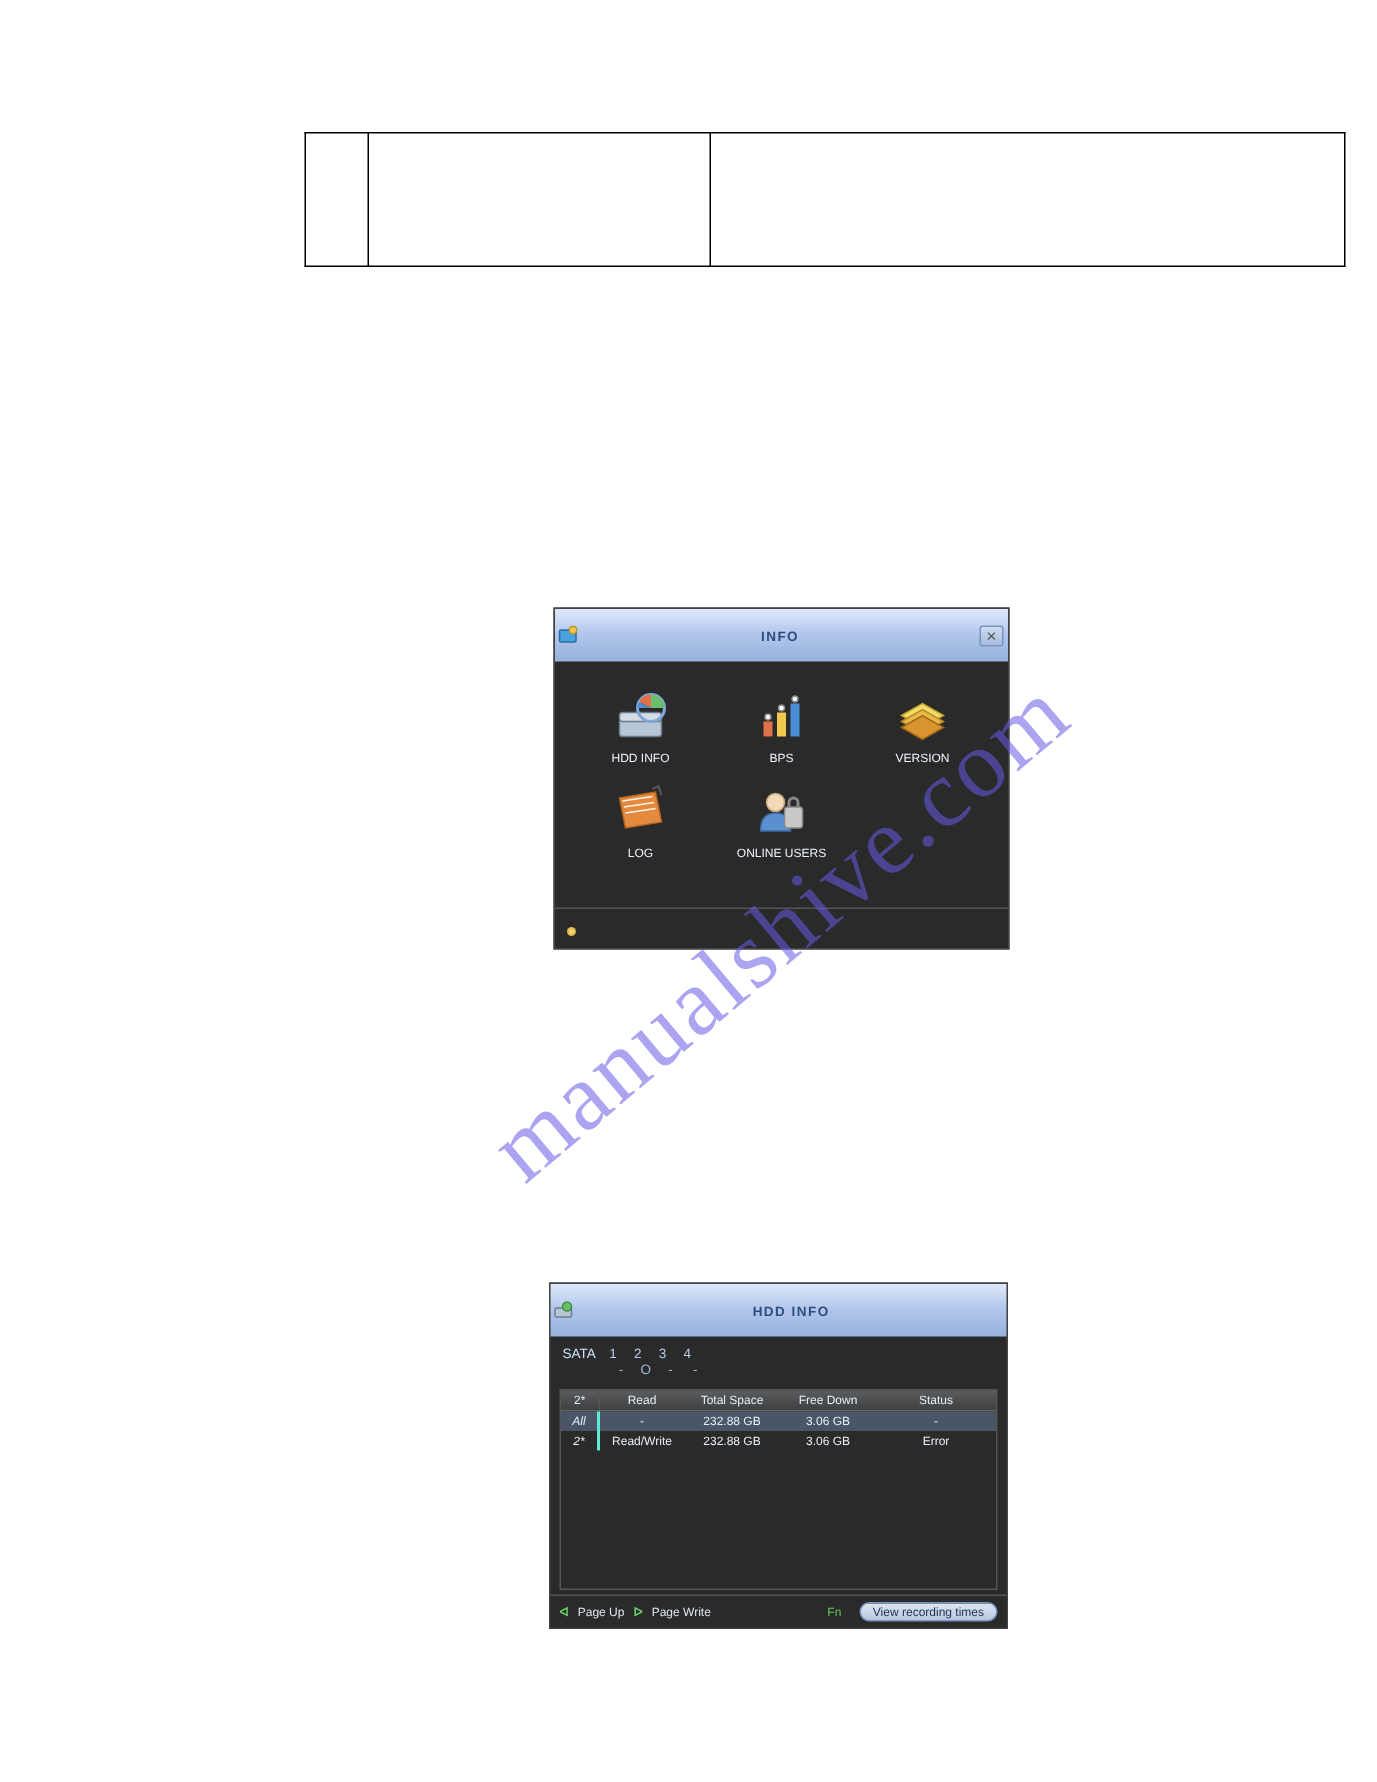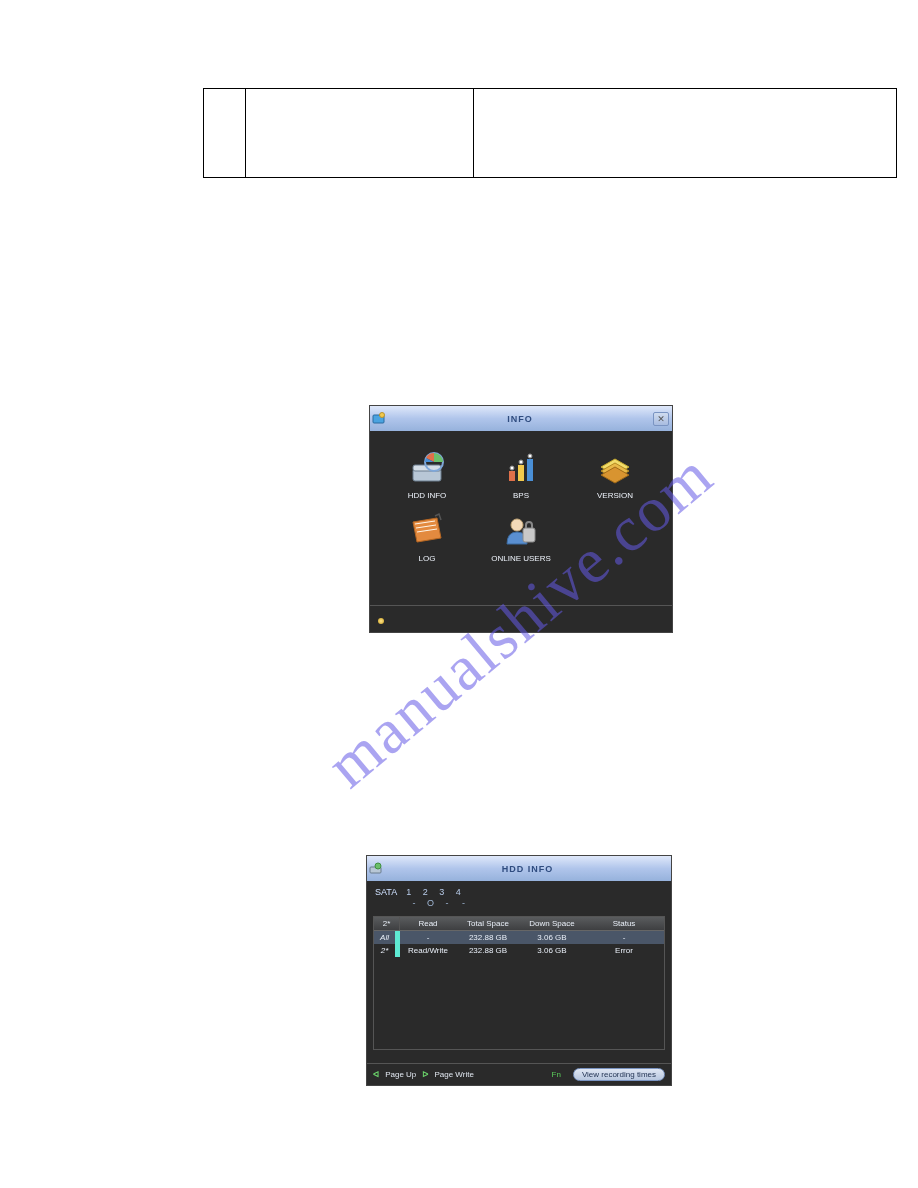--- a/index.html
+++ b/index.html
@@ -56,21 +56,21 @@
     top: 395px;
     left: 309px;
     width: 304px;
     height: 228px;
     background: #2a2a2a;
     border: 1px solid #444;
     font-size: 8px;
     color: #dfe8f5;
   }
   .titlebar {
-    height: 25px;
+    height: 35px;
     background: linear-gradient(#dfe8fa, #b0c5eb, #96b2dc);
     display: flex;
     align-items: center;
     position: relative;
   }
   .titlebar .tb-icon {
     width: 17px;
     height: 17px;
     display: flex;
     align-items: center;
@@ -184,21 +184,21 @@
   .c-idx { width: 26px; border-right: 1px solid #555;}
   .c-type { width: 56px; }
   .c-total { width: 64px; }
   .c-free { width: 64px; }
   .c-status { flex: 1; }
   .hdd-row {
     display: flex;
     color: #e8eef7;
   }
   .hdd-row.sel { background: #4a5668; }
-  .hdd-row .c-idx { border-right: 5px solid #5eead4; font-style: italic; }
+  .hdd-row .c-idx { border-right: 2px solid #5eead4; font-style: italic; }
   .hdd-footer {
     position: absolute;
     bottom: 0;
     left: 0;
     right: 0;
     height: 22px;
     border-top: 1px solid #555;
     display: flex;
     align-items: center;
     padding: 0 6px;
@@ -344,21 +344,21 @@
       <span>O</span>
       <span>-</span>
       <span>-</span>
     </div>
 
     <div class="hdd-table">
       <div class="hdd-head">
         <div class="c-idx">2*</div>
         <div class="c-type">Read</div>
         <div class="c-total">Total Space</div>
-        <div class="c-free">Down Space</div>
+        <div class="c-free">Free Down</div>
         <div class="c-status">Status</div>
       </div>
       <div class="hdd-row sel">
         <div class="c-idx">All</div>
         <div class="c-type">-</div>
         <div class="c-total">232.88 GB</div>
         <div class="c-free">3.06 GB</div>
         <div class="c-status">-</div>
       </div>
       <div class="hdd-row">

